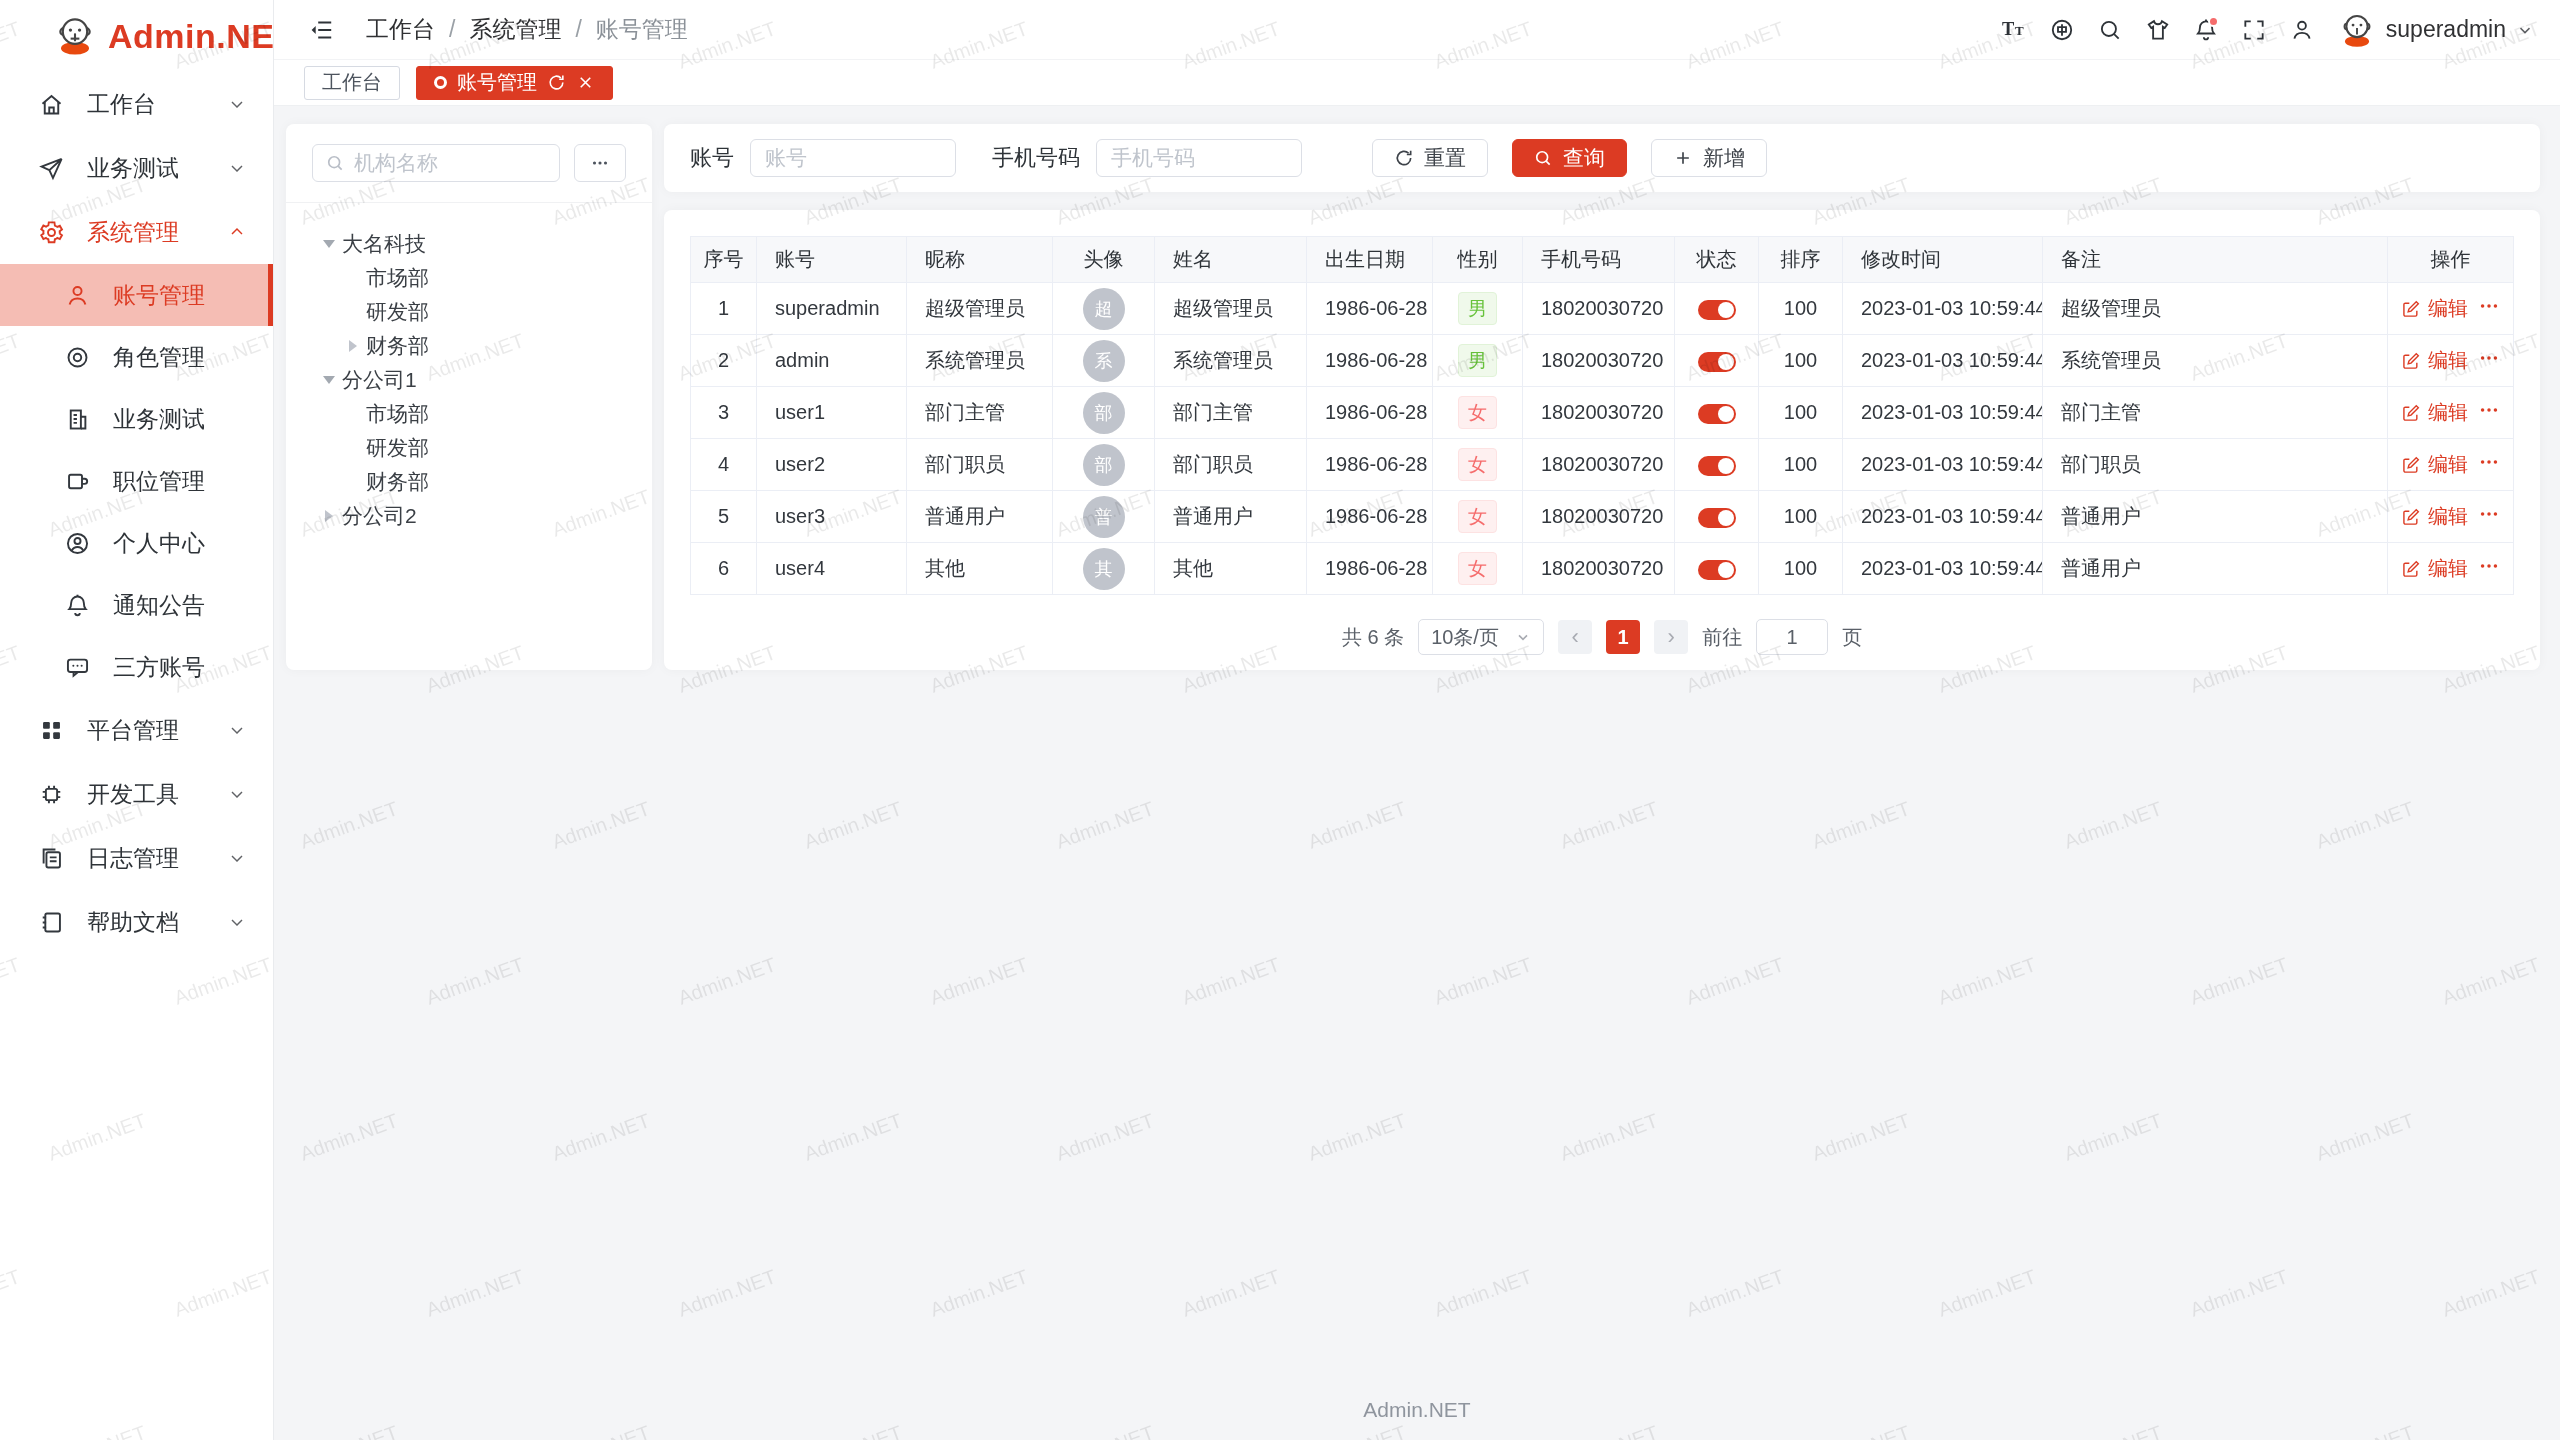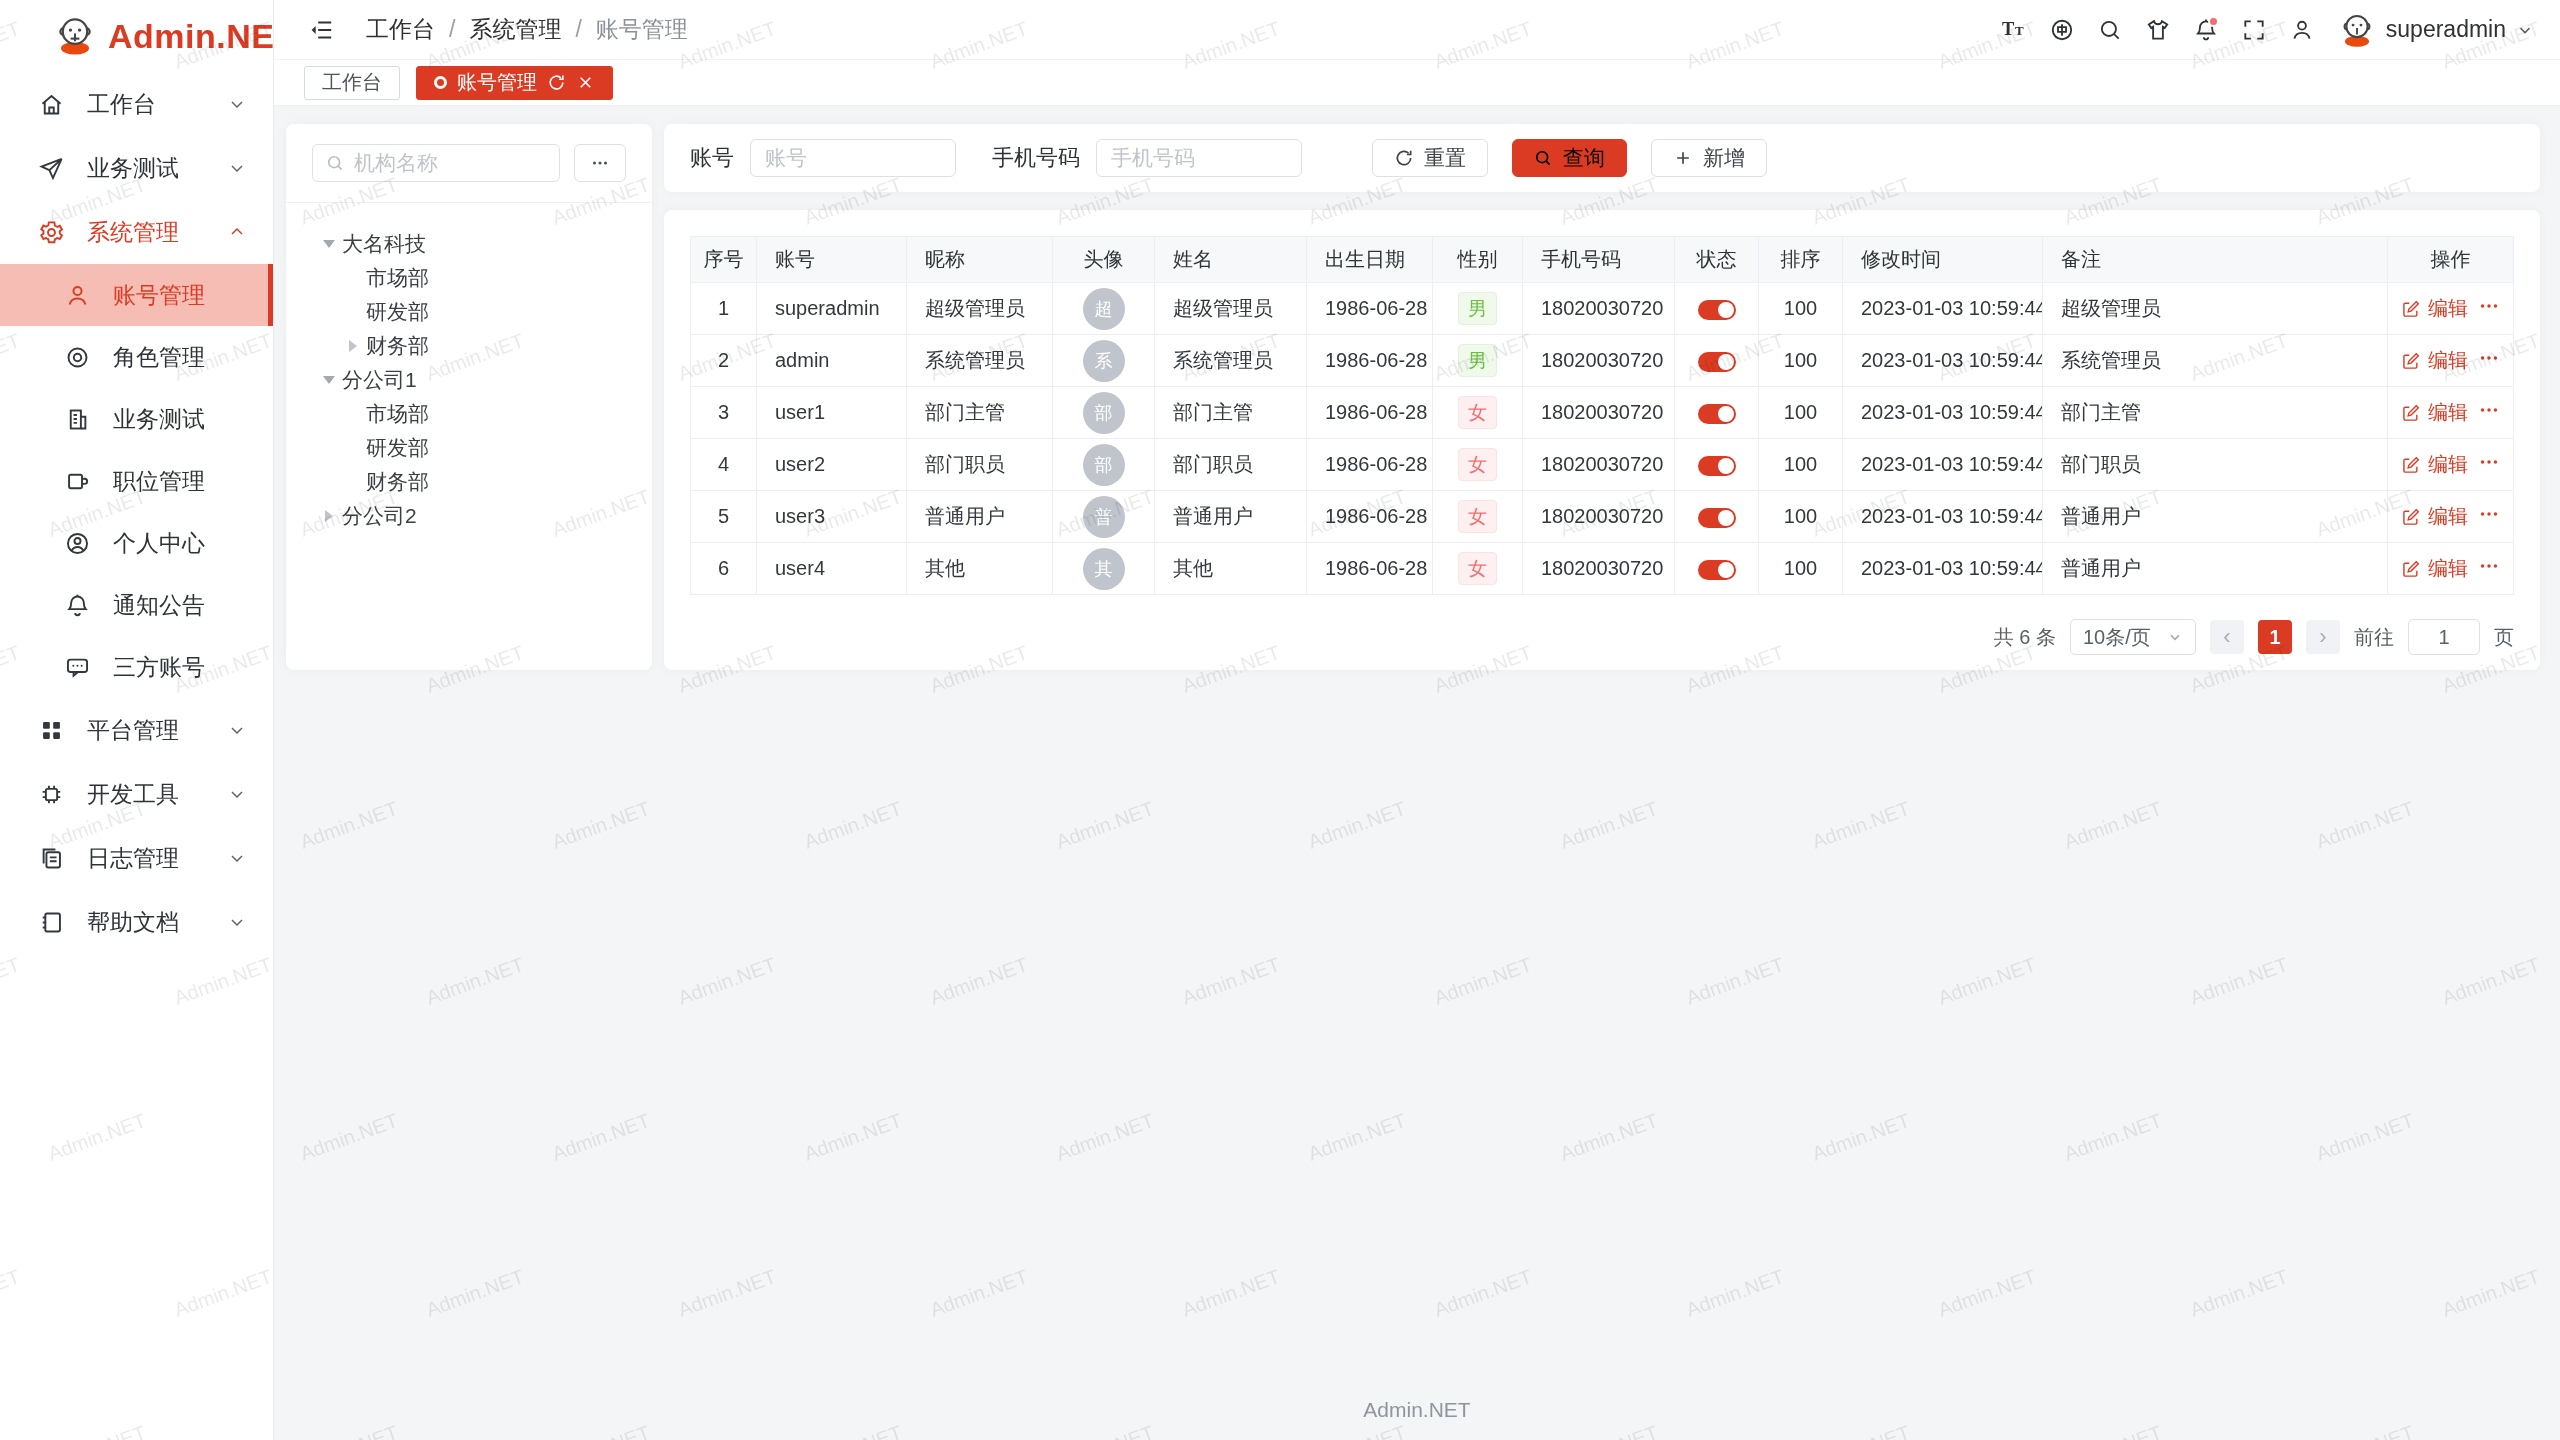--- a/index.html
+++ b/index.html
@@ -75,21 +75,21 @@
   
   .right-col { flex:1; min-width:0; display:flex; flex-direction:column; gap:18px; }
   .filter-card { height:68px; display:flex; align-items:center; padding:0 26px; }
   .f-label { font-size:22px; color:#2e3338; margin-right:16px; }
   .f-input { width:206px; height:38px; border:1px solid #dcdfe6; border-radius:6px; padding:0 14px; font-size:21px; color:#303133; outline:none; font-family:inherit; }
   .f-input::placeholder { color:#bfc4cc; }
   .gap36 { width:36px; flex-shrink:0; }
   .gap70 { width:70px; flex-shrink:0; }
   .btn { height:38px; border-radius:6px; display:flex; align-items:center; gap:10px; padding:0 21px; font-size:21px; cursor:pointer; border:1px solid #dcdfe6; background:#fff; color:#3e434a; margin-right:24px; }
   .btn svg { width:20px; height:20px; }
-  .btn.danger { background:var(--accent); border-color:var(--accent); color:#000000;padding-left:20px; }
+  .btn.danger { background:var(--accent); border-color:var(--accent); color:#ffffff;padding-left:20px; }
 
   
   .table-card { height:460px; padding:26px 26px 0; display:flex; flex-direction:column; }
   table { width:100%; border-collapse:collapse; table-layout:fixed; }
   th, td { border:1px solid #ebeef5; font-size:20px; padding:0 18px; text-align:left; overflow:hidden; white-space:nowrap; }
   th { height:46px; background:#f7f8fa; color:#2e3338; font-weight:500; }
   td { height:52px; color:#33383e; }
   th.c, td.c { text-align:center; padding:0 6px; }
   .avatar { display:inline-flex; width:42px; height:42px; border-radius:50%; background:#c0c4cc; color:#fff; font-size:18px; align-items:center; justify-content:center; vertical-align:middle; }
   .tag { display:inline-block; padding:6px 9px; line-height:1; font-size:19px; border-radius:4px; border:1px solid; }
@@ -97,21 +97,21 @@
   .tag.female { color:#f56c6c; background:#fef0f0; border-color:#fde2e2; }
   .switch { display:inline-block; width:38px; height:20px; border-radius:10px; background:var(--accent); position:relative; vertical-align:middle; cursor:pointer; }
   .switch::after { content:""; position:absolute; top:2px; right:2px; width:16px; height:16px; border-radius:50%; background:#fff; }
   .op-cell { display:flex; align-items:center; justify-content:center; gap:10px; color:var(--accent); }
   .op-edit { display:flex; align-items:center; gap:7px; cursor:pointer; font-size:20px; color:var(--accent); }
   .op-edit svg { width:20px; height:20px; }
   .op-more { cursor:pointer; color:var(--accent); }
   .op-more svg { width:22px; height:22px; }
 
   
-  .pagination { margin-top:14px; height:56px; display:flex; align-items:center; justify-content:flex-end; gap:14px; font-size:20px; color:#5a6068; }
+  .pagination { margin-top:14px; height:56px; display:flex; align-items:center; justify-content:center; gap:14px; font-size:20px; color:#5a6068; }
   .pg-select { width:126px; height:36px; border:1px solid #dcdfe6; border-radius:5px; display:flex; align-items:center; justify-content:space-between; padding:0 12px; cursor:pointer; color:#5a6068; }
   .pg-select svg { width:16px; height:16px; color:#a8abb2; }
   .pg-btn { min-width:34px; height:34px; border-radius:4px; background:#f0f2f5; display:flex; align-items:center; justify-content:center; color:#a8abb2; font-size:22px; cursor:pointer; }
   .pg-btn.current { background:var(--accent); color:#fff; font-size:20px; font-weight:600; }
   .goto-input { width:72px; height:36px; border:1px solid #dcdfe6; border-radius:5px; text-align:center; font-size:20px; color:#5a6068; outline:none; font-family:inherit; }
 
   
   .page-footer { position:absolute; left:0; right:0; bottom:12px; text-align:center; color:#8f959e; font-size:21px; line-height:1.65; }
 </style>
 </head>

